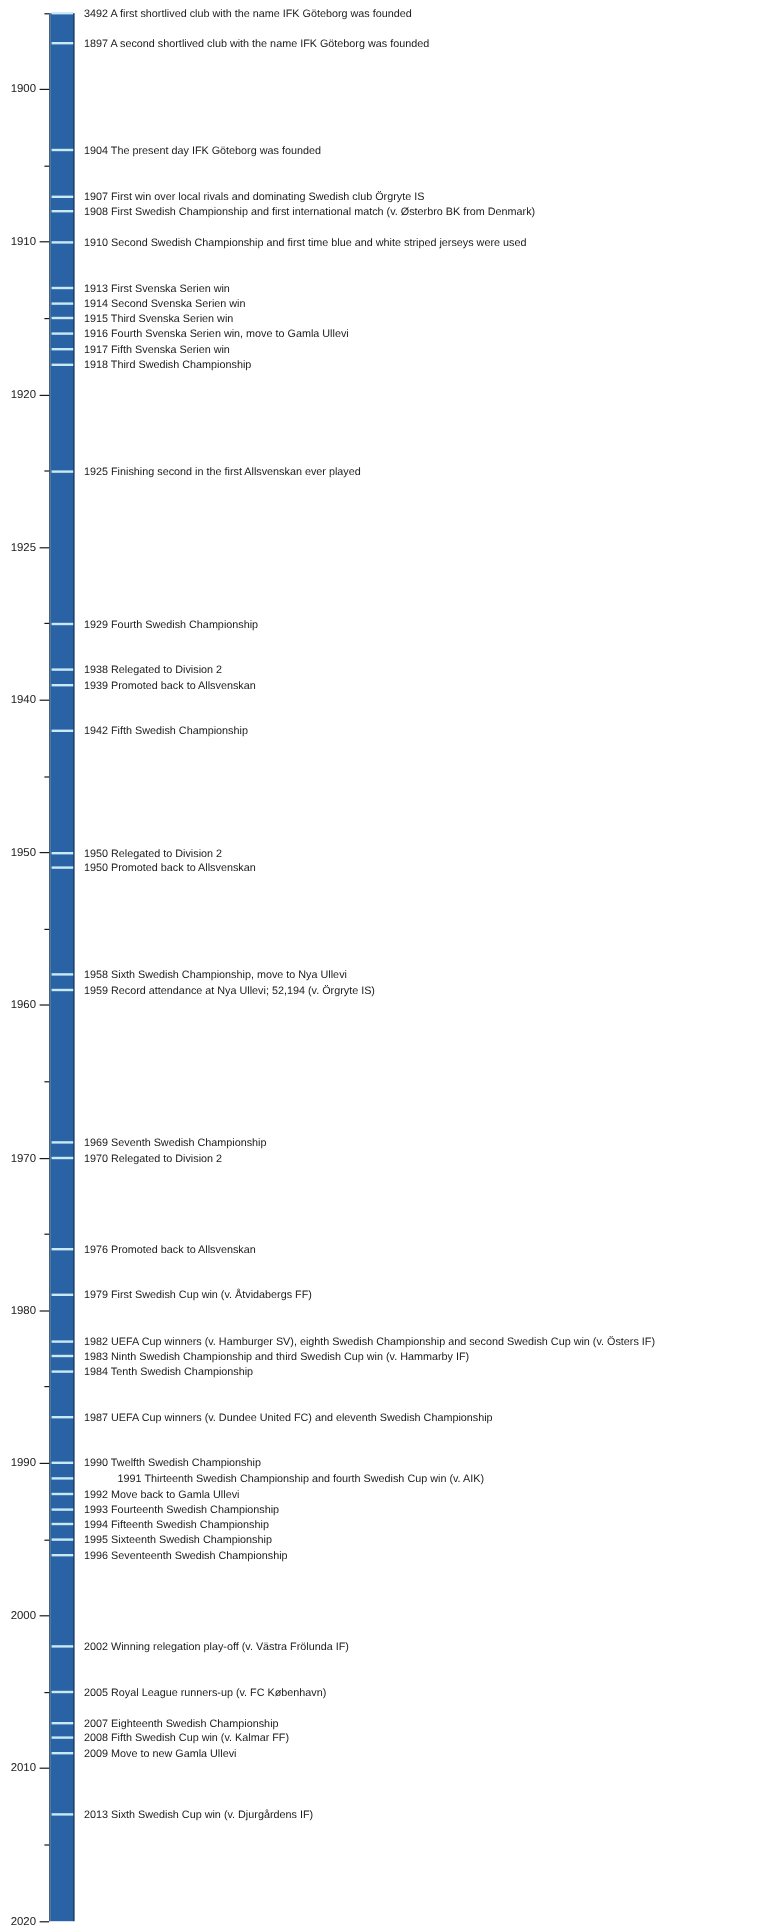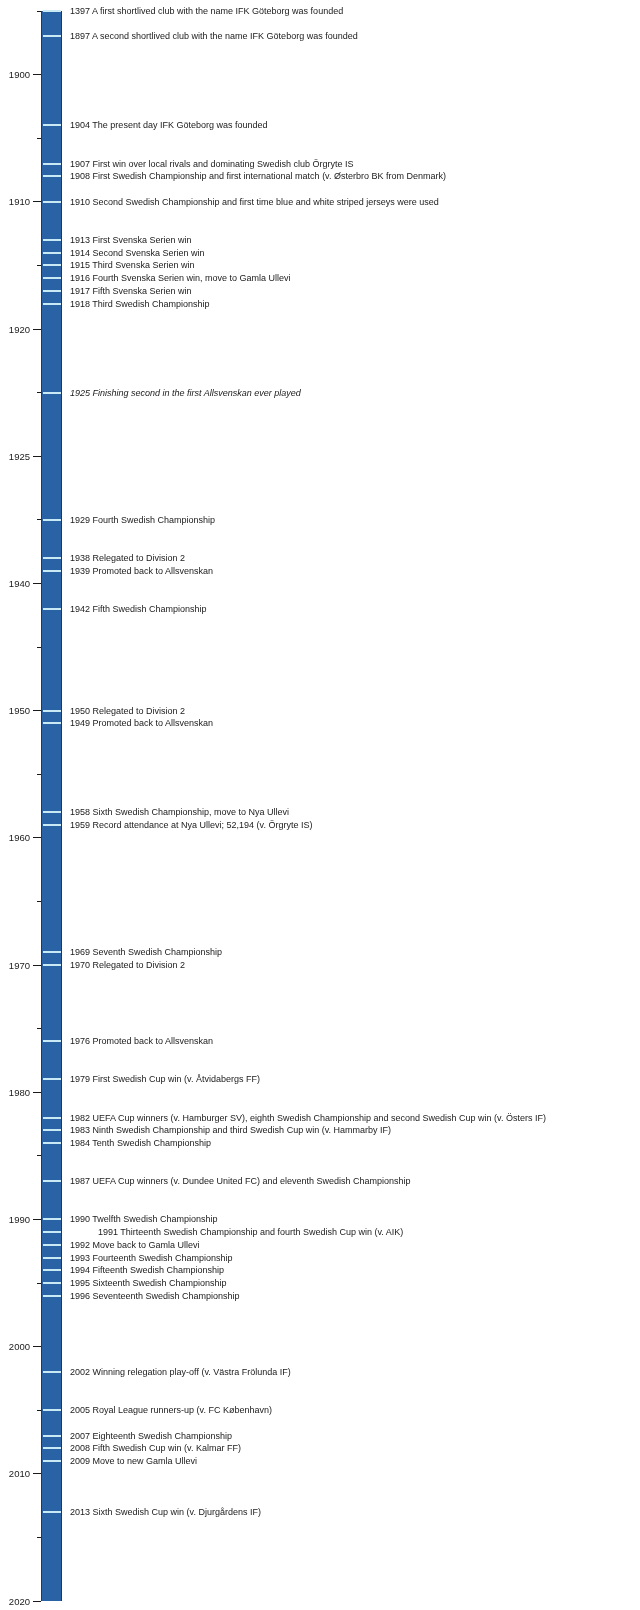--- a/index.html
+++ b/index.html
@@ -139,39 +139,39 @@
       <div class="event-tick" style="left: 43px; width: 18px; top: 1282px; background: rgb(201, 234, 245);"></div>
       <div class="event-tick" style="left: 43px; width: 18px; top: 1294.72px; background: rgb(201, 234, 245);"></div>
       <div class="event-tick" style="left: 43px; width: 18px; top: 1371.04px; background: rgb(201, 234, 245);"></div>
       <div class="event-tick" style="left: 43px; width: 18px; top: 1409.2px; background: rgb(201, 234, 245);"></div>
       <div class="event-tick" style="left: 43px; width: 18px; top: 1434.64px; background: rgb(201, 234, 245);"></div>
       <div class="event-tick" style="left: 43px; width: 18px; top: 1447.36px; background: rgb(201, 234, 245);"></div>
       <div class="event-tick" style="left: 43px; width: 18px; top: 1460.08px; background: rgb(201, 234, 245);"></div>
       <div class="event-tick" style="left: 43px; width: 18px; top: 1510.96px; background: rgb(201, 234, 245);"></div>
     </div>
   <div id="event-labels-layer">
-      <div class="event-label" style="top: 5px; color: rgb(26, 26, 26);">1397 A first shortlived club with the name IFK Göteborg was founded</div>
+      <div class="event-label" style="top: 5px; color: rgb(26, 26, 26);">3492 A first shortlived club with the name IFK Göteborg was founded</div>
       <div class="event-label" style="top: 30.44px; color: rgb(26, 26, 26);">1897 A second shortlived club with the name IFK Göteborg was founded</div>
       <div class="event-label" style="top: 119.48px; color: rgb(26, 26, 26);">1904 The present day IFK Göteborg was founded</div>
       <div class="event-label" style="top: 157.64px; color: rgb(26, 26, 26);">1907 First win over local rivals and dominating Swedish club Örgryte IS</div>
       <div class="event-label" style="top: 170.36px; color: rgb(26, 26, 26);">1908 First Swedish Championship and first international match (v. Østerbro BK from Denmark)</div>
       <div class="event-label" style="top: 195.8px; color: rgb(26, 26, 26);">1910 Second Swedish Championship and first time blue and white striped jerseys were used</div>
       <div class="event-label" style="top: 233.96px; color: rgb(26, 26, 26);">1913 First Svenska Serien win</div>
       <div class="event-label" style="top: 246.68px; color: rgb(26, 26, 26);">1914 Second Svenska Serien win</div>
       <div class="event-label" style="top: 259.4px; color: rgb(26, 26, 26);">1915 Third Svenska Serien win</div>
       <div class="event-label" style="top: 272.12px; color: rgb(26, 26, 26);">1916 Fourth Svenska Serien win, move to Gamla Ullevi</div>
       <div class="event-label" style="top: 284.84px; color: rgb(26, 26, 26);">1917 Fifth Svenska Serien win</div>
       <div class="event-label" style="top: 297.56px; color: rgb(26, 26, 26);">1918 Third Swedish Championship</div>
-      <div class="event-label" style="top: 386.6px; color: rgb(26, 26, 26); font-style: italic;">1925 Finishing second in the first Allsvenskan ever played</div>
+      <div class="event-label" style="top: 386.6px; color: rgb(26, 26, 26);">1925 Finishing second in the first Allsvenskan ever played</div>
       <div class="event-label" style="top: 513.8px; color: rgb(26, 26, 26);">1929 Fourth Swedish Championship</div>
       <div class="event-label" style="top: 551.96px; color: rgb(26, 26, 26);">1938 Relegated to Division 2</div>
       <div class="event-label" style="top: 564.68px; color: rgb(26, 26, 26);">1939 Promoted back to Allsvenskan</div>
       <div class="event-label" style="top: 602.84px; color: rgb(26, 26, 26);">1942 Fifth Swedish Championship</div>
       <div class="event-label" style="top: 704.6px; color: rgb(26, 26, 26);">1950 Relegated to Division 2</div>
-      <div class="event-label" style="top: 717.32px; color: rgb(26, 26, 26);">1949 Promoted back to Allsvenskan</div>
+      <div class="event-label" style="top: 717.32px; color: rgb(26, 26, 26);">1950 Promoted back to Allsvenskan</div>
       <div class="event-label" style="top: 806.36px; color: rgb(26, 26, 26);">1958 Sixth Swedish Championship, move to Nya Ullevi</div>
       <div class="event-label" style="top: 819.08px; color: rgb(26, 26, 26); text-align: center;">1959 Record attendance at Nya Ullevi; 52,194 (v. Örgryte IS)</div>
       <div class="event-label" style="top: 946.28px; color: rgb(26, 26, 26);">1969 Seventh Swedish Championship</div>
       <div class="event-label" style="top: 959px; color: rgb(26, 26, 26);">1970 Relegated to Division 2</div>
       <div class="event-label" style="top: 1035.32px; color: rgb(26, 26, 26);">1976 Promoted back to Allsvenskan</div>
       <div class="event-label" style="top: 1073.48px; color: rgb(26, 26, 26);">1979 First Swedish Cup win (v. Åtvidabergs FF)</div>
       <div class="event-label" style="top: 1111.64px; color: rgb(26, 26, 26);">1982 UEFA Cup winners (v. Hamburger SV), eighth Swedish Championship and second Swedish Cup win (v. Östers IF)</div>
       <div class="event-label" style="top: 1124.36px; color: rgb(26, 26, 26);">1983 Ninth Swedish Championship and third Swedish Cup win (v. Hammarby IF)</div>
       <div class="event-label" style="top: 1137.08px; color: rgb(26, 26, 26);">1984 Tenth Swedish Championship</div>
       <div class="event-label" style="top: 1175.24px; color: rgb(26, 26, 26);">1987 UEFA Cup winners (v. Dundee United FC) and eleventh Swedish Championship</div>

